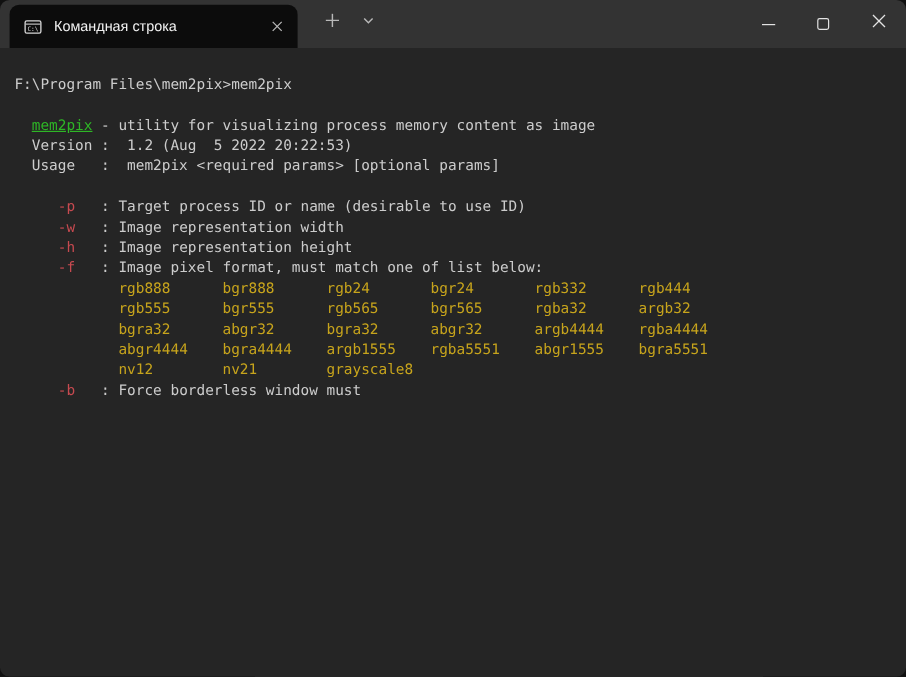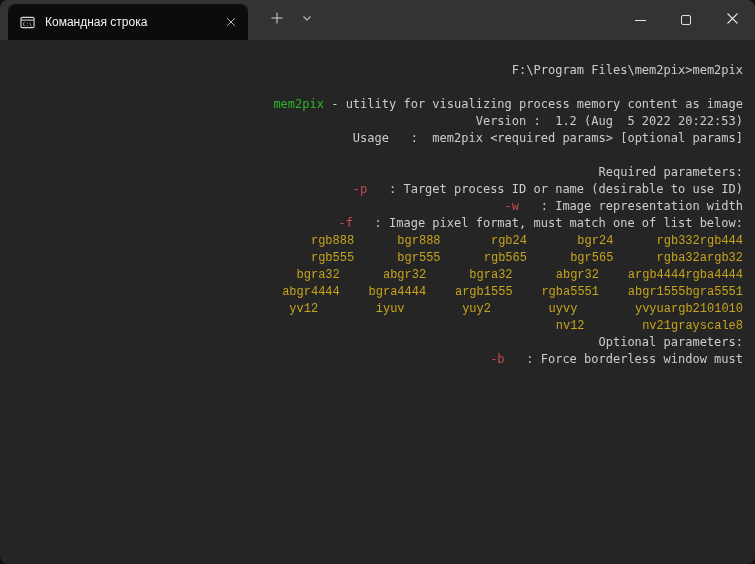--- a/index.html
+++ b/index.html
@@ -21,24 +21,24 @@
   .newtab{margin-left:14px;}
   .win-controls{margin-left:auto;display:flex;align-self:flex-start;height:40px;}
   .win-btn{width:46px;height:40px;display:flex;align-items:center;justify-content:center;}
   .min-glyph{width:11px;height:1px;background:#e3e3e3;}
   .max-glyph{width:10px;height:10px;border:1px solid #e3e3e3;border-radius:2px;}
   svg line, svg polyline{stroke:#b9b9b9;stroke-width:1.2;fill:none;}
   .win-btn svg line{stroke:#e3e3e3;stroke-width:1.1;}
   
   .terminal{flex:1;background:var(--termbg);padding:22px 12px 0 12px;cursor:text;overflow:hidden;}
   .line{height:17px;white-space:pre;font-family:"DejaVu Sans Mono","Liberation Mono",monospace;
-        font-size:12px;line-height:17px;color:var(--fg);text-align:right;}
-  .line .green{color:var(--green);}
+        font-size:12px;line-height:17px;color:var(--fg);}
+  .line .green{color:var(--green);text-decoration:underline;}
   .line .red{color:var(--red);}
-  .line .yellow{color:var(--yellow);font-family:Liberation Mono, monospace;}
+  .line .yellow{color:var(--yellow);}
   .line .cell{display:inline-block;width:12ch;}
   .cursor{display:inline-block;width:2px;height:13px;background:#c8c8c8;vertical-align:-2px;}
 </style>
 </head>
 <body>
 
 <div class="window">
 
   <div class="titlebar">
 
@@ -94,28 +94,26 @@
     </div>
   </div>
 
   <div class="terminal">
       <div class="line"><span>F:\Program Files\mem2pix&gt;mem2pix</span></div>
       <div class="line"></div>
       <div class="line"><span>  </span><span class="green">mem2pix</span><span> - utility for visualizing process memory content as image</span></div>
       <div class="line"><span>  Version :  1.2 (Aug  5 2022 20:22:53)</span></div>
       <div class="line"><span>  Usage   :  mem2pix &lt;required params&gt; [optional params]</span></div>
       <div class="line"></div>
-      <div class="line"><span>  Required parameters:</span></div>
       <div class="line"><span>     </span><span class="red">-p</span><span>   : Target process ID or name (desirable to use ID)</span></div>
       <div class="line"><span>     </span><span class="red">-w</span><span>   : Image representation width</span></div>
+      <div class="line"><span>     </span><span class="red">-h</span><span>   : Image representation height</span></div>
       <div class="line"><span>     </span><span class="red">-f</span><span>   : Image pixel format, must match one of list below:</span></div>
       <div class="line"><span>            </span><span class="yellow cell">rgb888</span><span class="yellow cell">bgr888</span><span class="yellow cell">rgb24</span><span class="yellow cell">bgr24</span><span class="yellow cell">rgb332</span><span class="yellow">rgb444</span></div>
       <div class="line"><span>            </span><span class="yellow cell">rgb555</span><span class="yellow cell">bgr555</span><span class="yellow cell">rgb565</span><span class="yellow cell">bgr565</span><span class="yellow cell">rgba32</span><span class="yellow">argb32</span></div>
       <div class="line"><span>            </span><span class="yellow cell">bgra32</span><span class="yellow cell">abgr32</span><span class="yellow cell">bgra32</span><span class="yellow cell">abgr32</span><span class="yellow cell">argb4444</span><span class="yellow">rgba4444</span></div>
       <div class="line"><span>            </span><span class="yellow cell">abgr4444</span><span class="yellow cell">bgra4444</span><span class="yellow cell">argb1555</span><span class="yellow cell">rgba5551</span><span class="yellow cell">abgr1555</span><span class="yellow">bgra5551</span></div>
-      <div class="line"><span>            </span><span class="yellow cell">yv12</span><span class="yellow cell">iyuv</span><span class="yellow cell">yuy2</span><span class="yellow cell">uyvy</span><span class="yellow cell">yvyu</span><span class="yellow">argb2101010</span></div>
       <div class="line"><span>            </span><span class="yellow cell">nv12</span><span class="yellow cell">nv21</span><span class="yellow">grayscale8</span></div>
-      <div class="line"><span>  Optional parameters:</span></div>
       <div class="line"><span>     </span><span class="red">-b</span><span>   : Force borderless window must</span></div>
       <div class="line"></div>
     </div>
 
 </div>
 
 </body></html>

